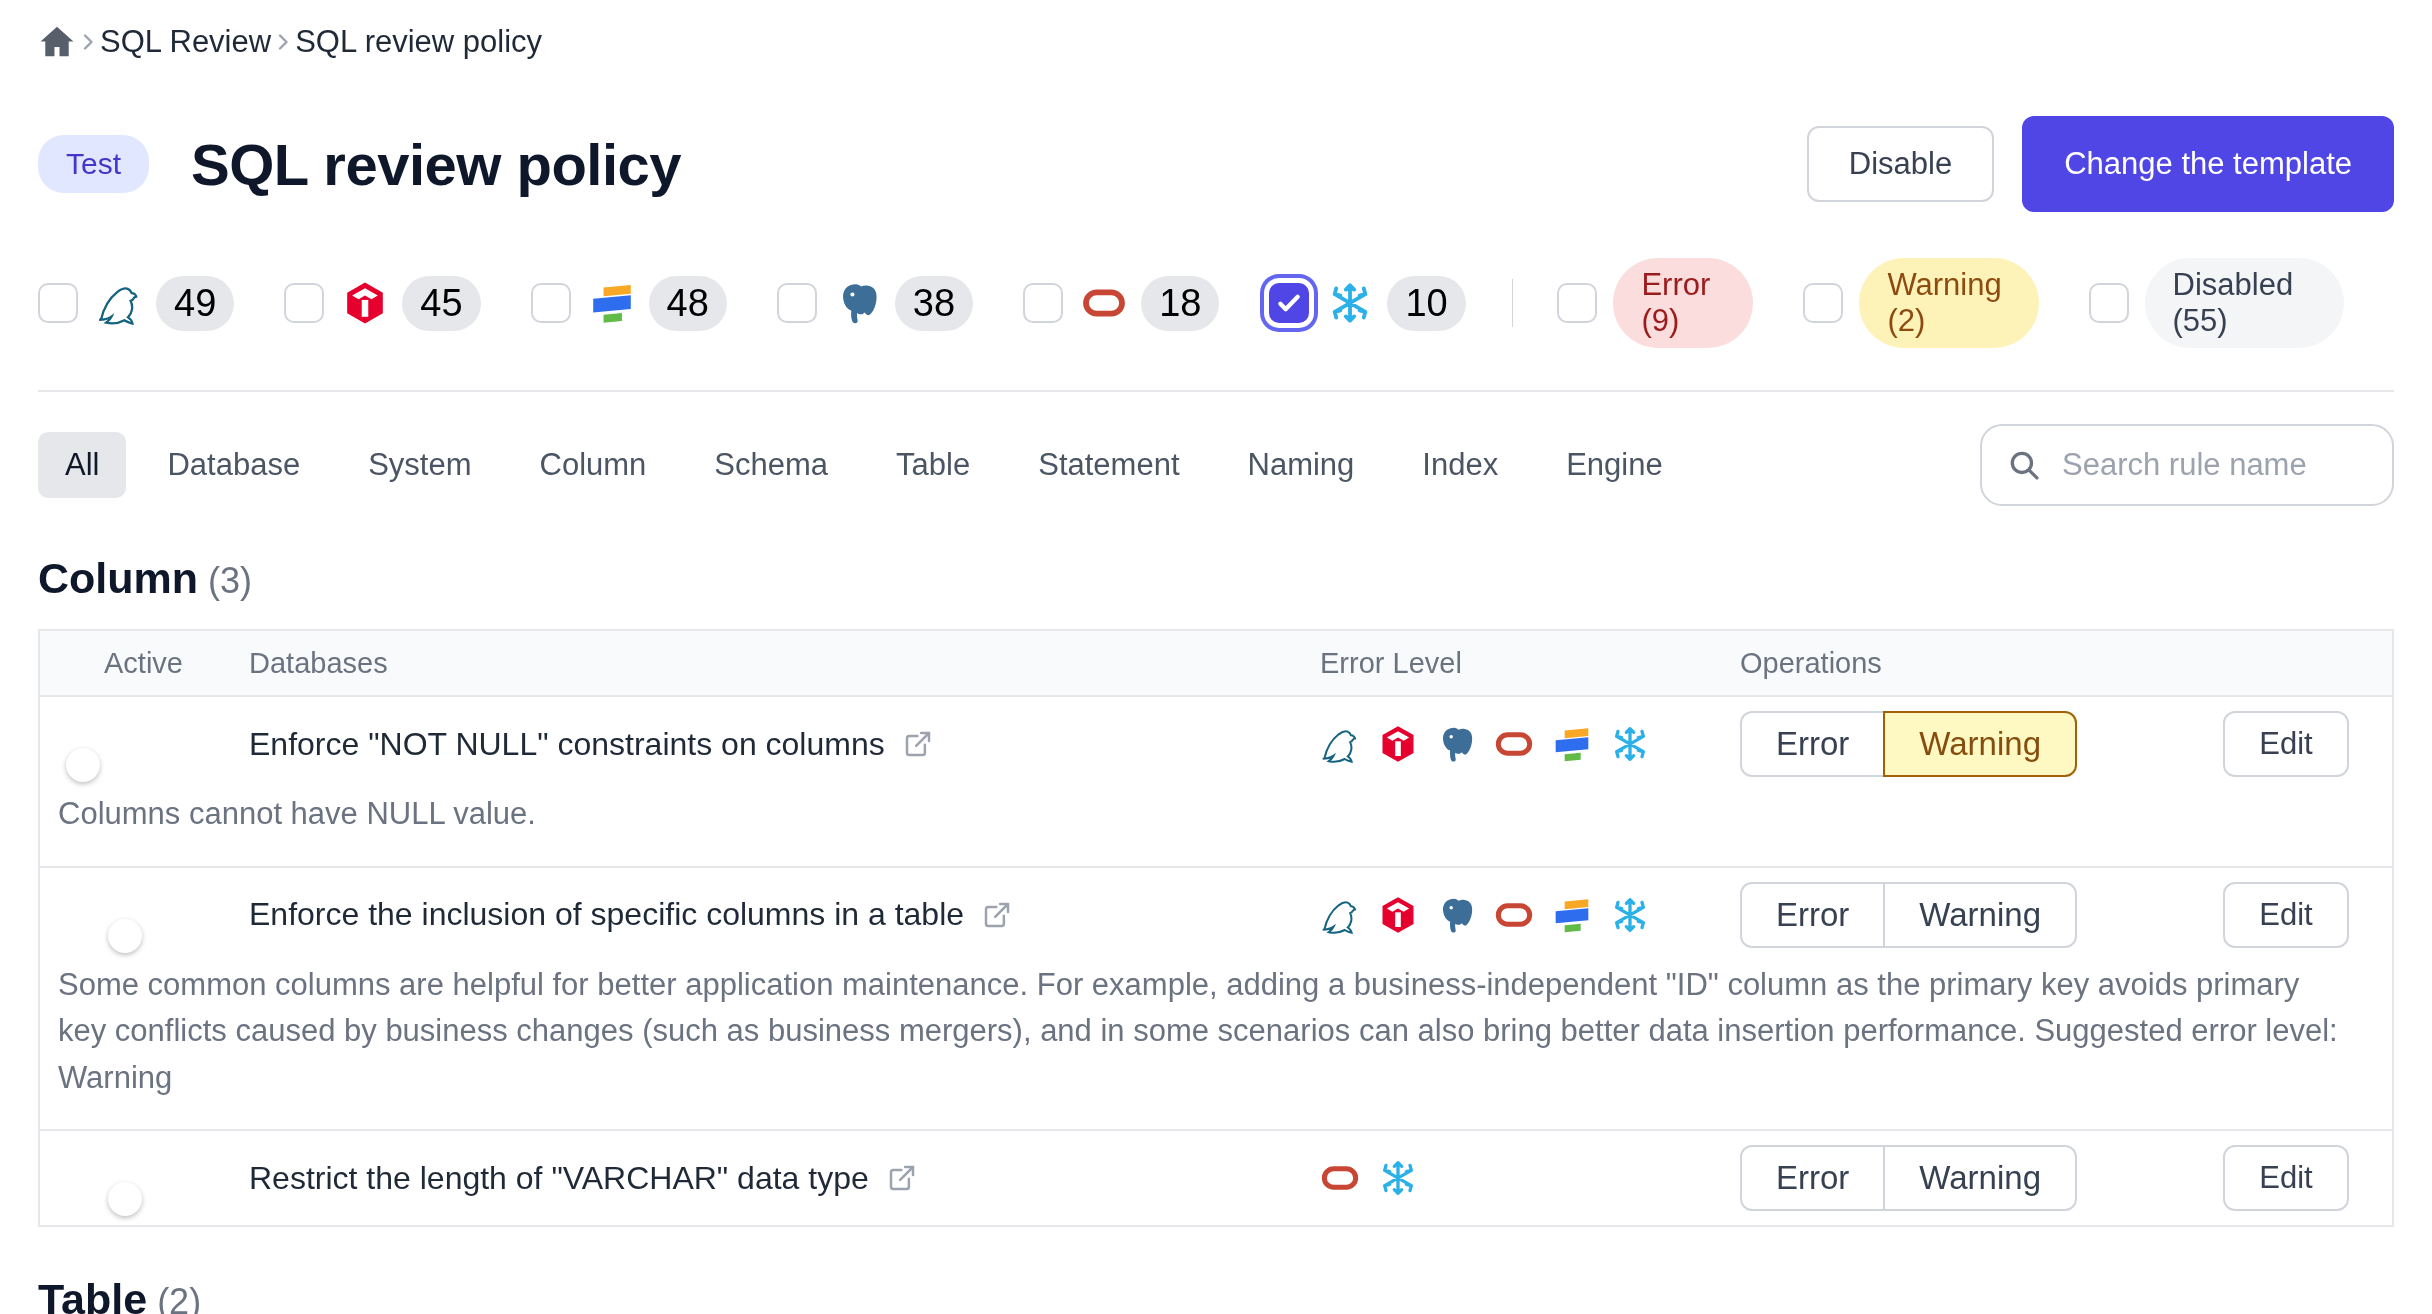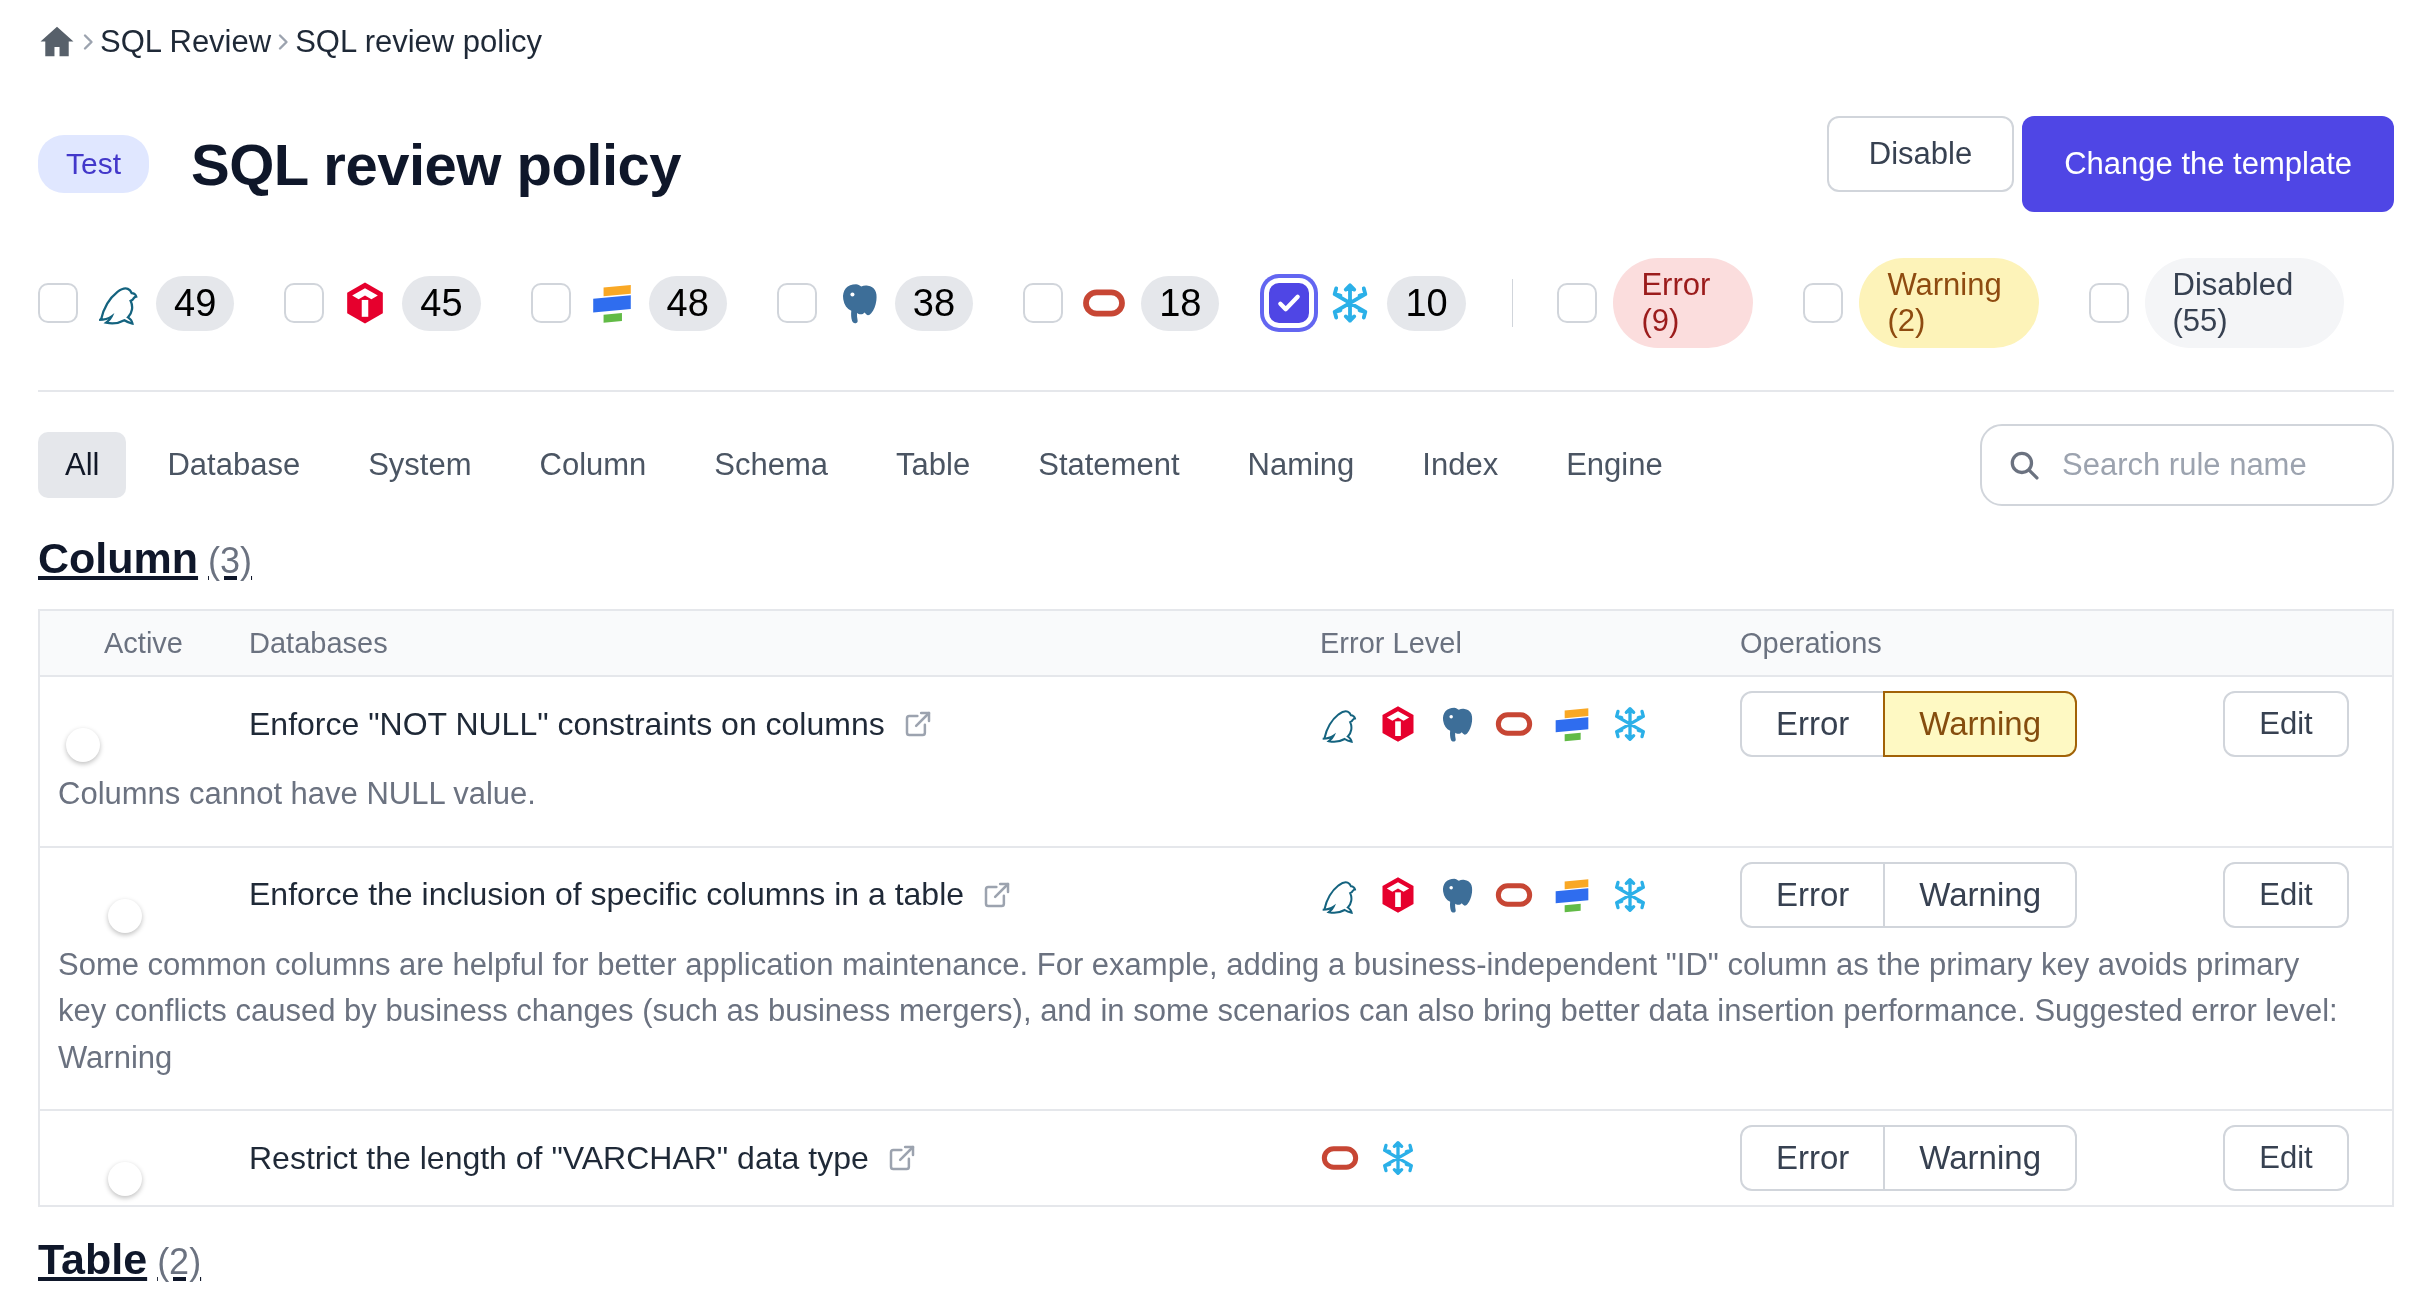--- a/index.html
+++ b/index.html
@@ -12,21 +12,21 @@
     font-size:31px; font-weight:500; color:#1f2937; }
   .breadcrumb .home { width:38px; height:38px; display:inline-flex; cursor:pointer; }
   .breadcrumb .sep { width:24px; height:24px; display:inline-flex; }
   .crumb { cursor:pointer; }
 
   
   .page-header { margin-top:50px; display:flex; align-items:center; }
   .badge { background:#e0e7ff; color:#4338ca; font-size:30px; font-weight:500;
     padding:12px 28px; border-radius:26px; }
   .title { font-size:58px; font-weight:700; margin-left:42px; letter-spacing:-0.5px; color:#0f172a; }
-  .header-actions { margin-left:auto; display:flex; gap:8px; }
+  .header-actions { margin-left:auto; display:flex; gap:28px;align-items:center; }
   .btn { font-size:31px; border-radius:12px; cursor:pointer; font-family:inherit; }
   .btn-secondary { background:#fff; border:2px solid #d1d5db; color:#374151; padding:0 40px; height:76px; }
   .btn-primary { background:#4f46e5; border:none; color:#fff; padding:0 42px; height:96px; font-weight:500; }
 
   
   .filter-bar { margin-top:46px; display:flex; align-items:center; }
   .filter-item { display:flex; align-items:center; margin-right:50px; cursor:pointer; }
   .checkbox { width:40px; height:40px; border:2px solid #d1d5db; border-radius:10px;
     background:#fff; position:relative; flex:none; }
   .checkbox svg { display:none; width:32px; height:32px; position:absolute; top:2px; left:2px; }
@@ -51,21 +51,21 @@
   .tab { font-size:31px; color:#4b5563; padding:15px 27px; border-radius:10px; cursor:pointer; white-space:nowrap; }
   .tab.selected { background:#e5e7eb; color:#111827; }
   .search-box { margin-left:auto; width:414px; height:82px; border:2px solid #d1d5db;
     border-radius:22px; display:flex; align-items:center; padding:0 24px; gap:18px; background:#fff; }
   .search-box .s-icon { width:36px; height:36px; flex:none; display:inline-flex; }
   .search-box input { border:none; outline:none; font-size:31px; color:#111827; width:100%;
     font-family:inherit; background:transparent; }
   .search-box input::placeholder { color:#9ca3af; }
 
   
-  .section-head { margin-top:28px; font-size:43px; font-weight:700; color:#0f172a;text-decoration:underline; }
+  .section-head { margin-top:48px; font-size:43px; font-weight:700; color:#0f172a; }
   .section-count { font-size:36px; color:#6b7280; font-weight:400; margin-left:10px; }
 
   .rules-table { margin-top:26px; border:2px solid #e5e7eb; }
   .t-head, .rule-main { display:grid; grid-template-columns:209px 1fr 420px 440px 212px; align-items:center; }
   .t-head { background:#f9fafb; border-bottom:2px solid #e5e7eb; height:66px;
     color:#6b7280; font-size:29px; font-weight:500; }
   .th-active { padding-left:64px; }
   .th-ops { text-align:left; }
 
   .rule { border-bottom:2px solid #e5e7eb; }

